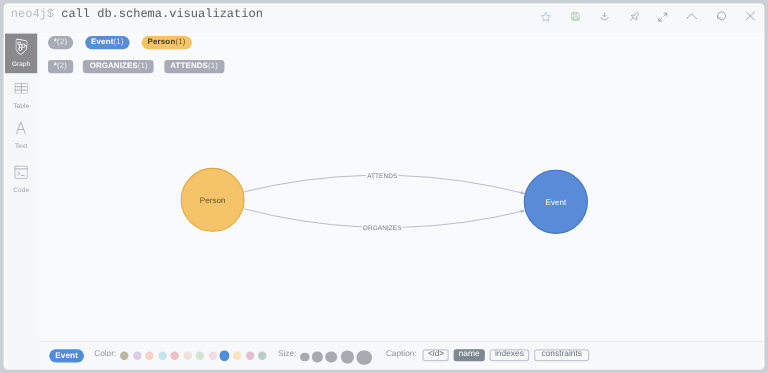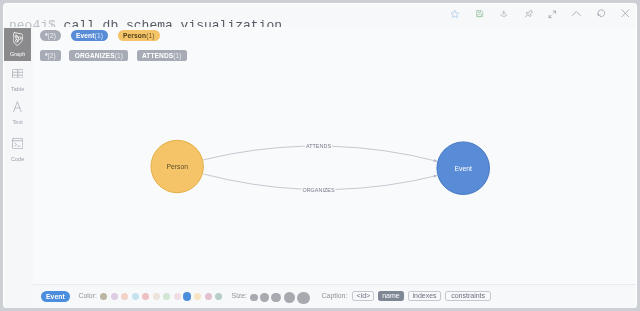--- a/index.html
+++ b/index.html
@@ -6,22 +6,22 @@
   body{width:640px;height:311px;overflow:hidden;background:#ccd0d5;
        font-family:"Liberation Sans",sans-serif;-webkit-font-smoothing:antialiased;}
   .frameouter{position:absolute;left:2.6px;top:2.6px;width:634.8px;height:305.6px;background:#fff;
               border-radius:3.5px;overflow:hidden;}
   .frame{position:absolute;left:1.4px;top:1.4px;width:632px;height:304.2px;background:#f9fafc;
          border-radius:2px;overflow:hidden;}
 
   
   .editor{position:absolute;left:0;top:0;width:632px;height:23px;background:#f7f8fa;
           border-bottom:1px solid #eceef1;}
-  .cmdline{position:absolute;left:5px;top:16px;font-family:"Liberation Mono",monospace;
-           font-size:13px;line-height:11px;white-space:pre;}
+  .cmdline{position:absolute;left:5px;top:3px;font-family:"Liberation Mono",monospace;
+           font-size:10px;line-height:11px;white-space:pre;}
   .prompt{color:#bcc0c7;}
   .cmd{color:#555b65;}
   .icons{position:absolute;left:438px;top:0;height:23px;}
   .ic{position:absolute;top:0;height:23px;width:16px;display:flex;align-items:center;justify-content:center;}
   .ic svg{display:block;}
 
   
   .body{position:absolute;left:0;top:23px;width:632px;height:281.2px;}
   .sidebar{position:absolute;left:0;top:0;width:29px;height:281.2px;background:#f6f7f9;}
   .sbitem{position:absolute;left:0.1px;width:27.2px;height:33.4px;

